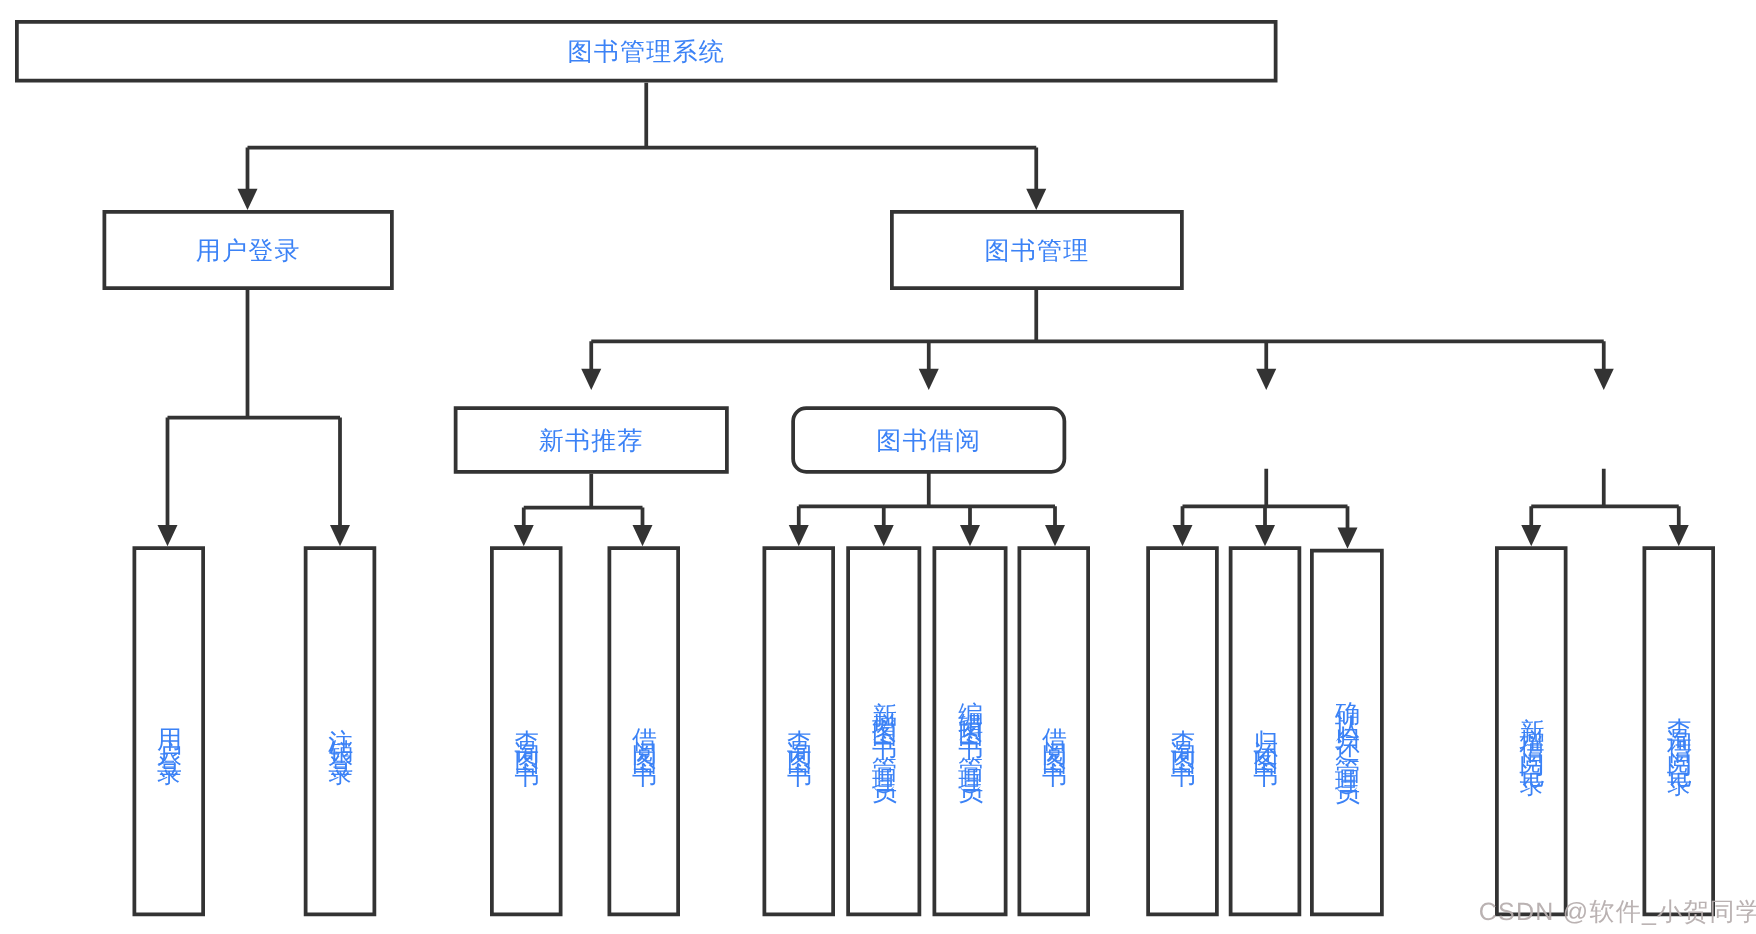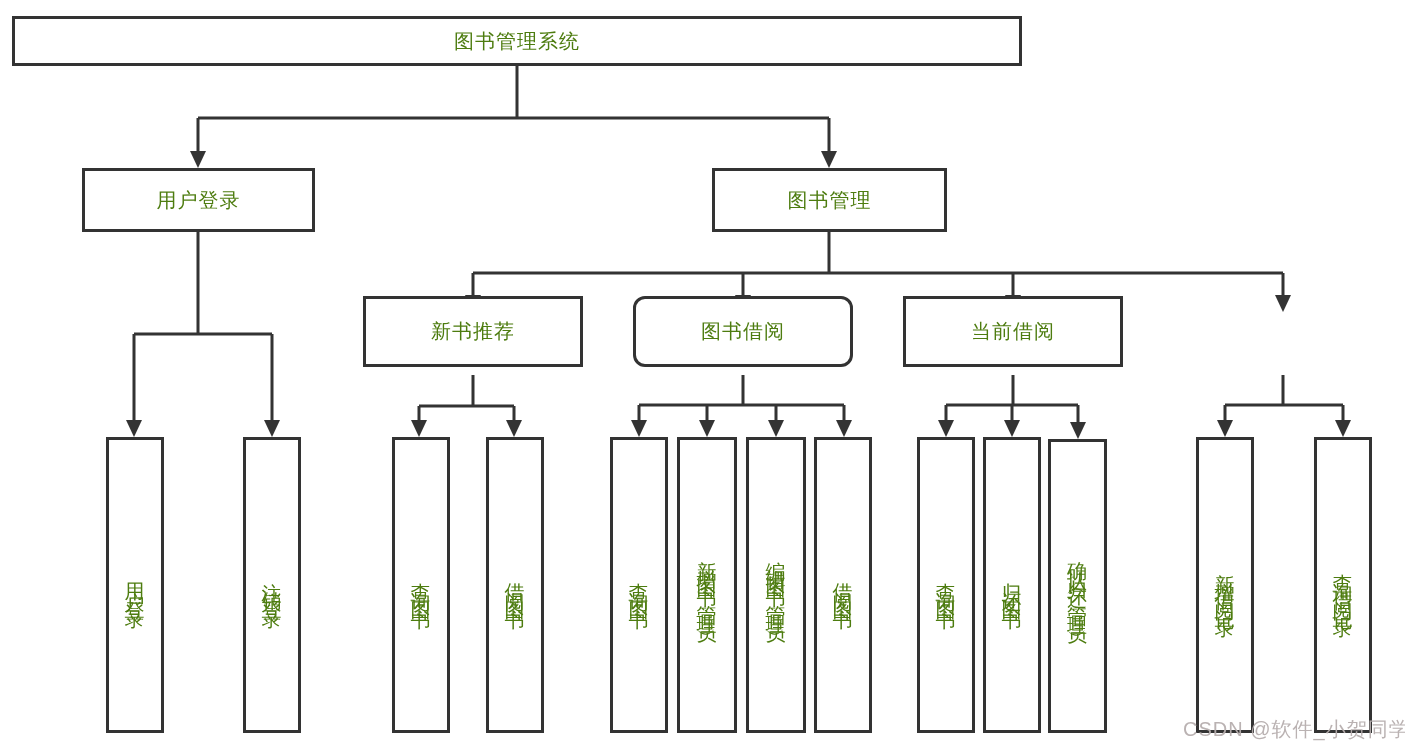--- a/index.html
+++ b/index.html
@@ -22,21 +22,21 @@
     z-index: 1;
   }
   .node {
     position: absolute;
     box-sizing: border-box;
     border: 3px solid #333333;
     background: #ffffff;
     display: flex;
     align-items: center;
     justify-content: center;
-    color: #4d7c0f;
+    color: #3b82f6;
     z-index: 2;
   }
   .node.h {
     font-size: 20px;
     letter-spacing: 1px;
   }
   .node.leaf {
     width: 58px;
     top: 437px;
     height: 296px;
@@ -45,21 +45,21 @@
     writing-mode: vertical-rl;
     text-orientation: mixed;
     font-size: 20px;
     letter-spacing: 9px;
     line-height: 1;
     white-space: nowrap;
   }
   .root-box    { left: 12px;  top: 16px;  width: 1010px; height: 50px; }
   .lvl2-a      { left: 82px;  top: 168px; width: 233px;  height: 64px; }
   .lvl2-b      { left: 712px; top: 168px; width: 235px;  height: 64px; text-align: center; }
-  .lvl3        { top: 296px;  width: 220px; height: 71px; }
+  .lvl3        { top: 325px;  width: 220px; height: 54px; }
   .lvl3.s0     { left: 363px; }
   .lvl3.s1     { left: 633px; border-radius: 12px; }
   .lvl3.s2     { left: 903px; }
   .lvl3.s3     { left: 1173px; }
   .leaf.p1  { left: 106px; }
   .leaf.p2  { left: 243px; }
   .leaf.p3  { left: 392px; }
   .leaf.p4  { left: 486px; }
   .leaf.p5  { left: 610px; }
   .leaf.p6  { left: 677px; width: 60px; }
@@ -136,23 +136,20 @@
   <div class="node h lvl2-b">
     <span>图书管理</span>
   </div>
 
   <div class="node h lvl3 s0">
     <span>新书推荐</span>
   </div>
   <div class="node h lvl3 s1">
     <span>图书借阅</span>
   </div>
-  <div class="node h lvl3 s2">
-    <span>当前借阅</span>
-  </div>
 
   <div class="node leaf p1">
     <span>用户登录</span>
   </div>
   <div class="node leaf p2">
     <span>注销登录</span>
   </div>
 
   <div class="node leaf p3">
     <span>查询图书</span>

